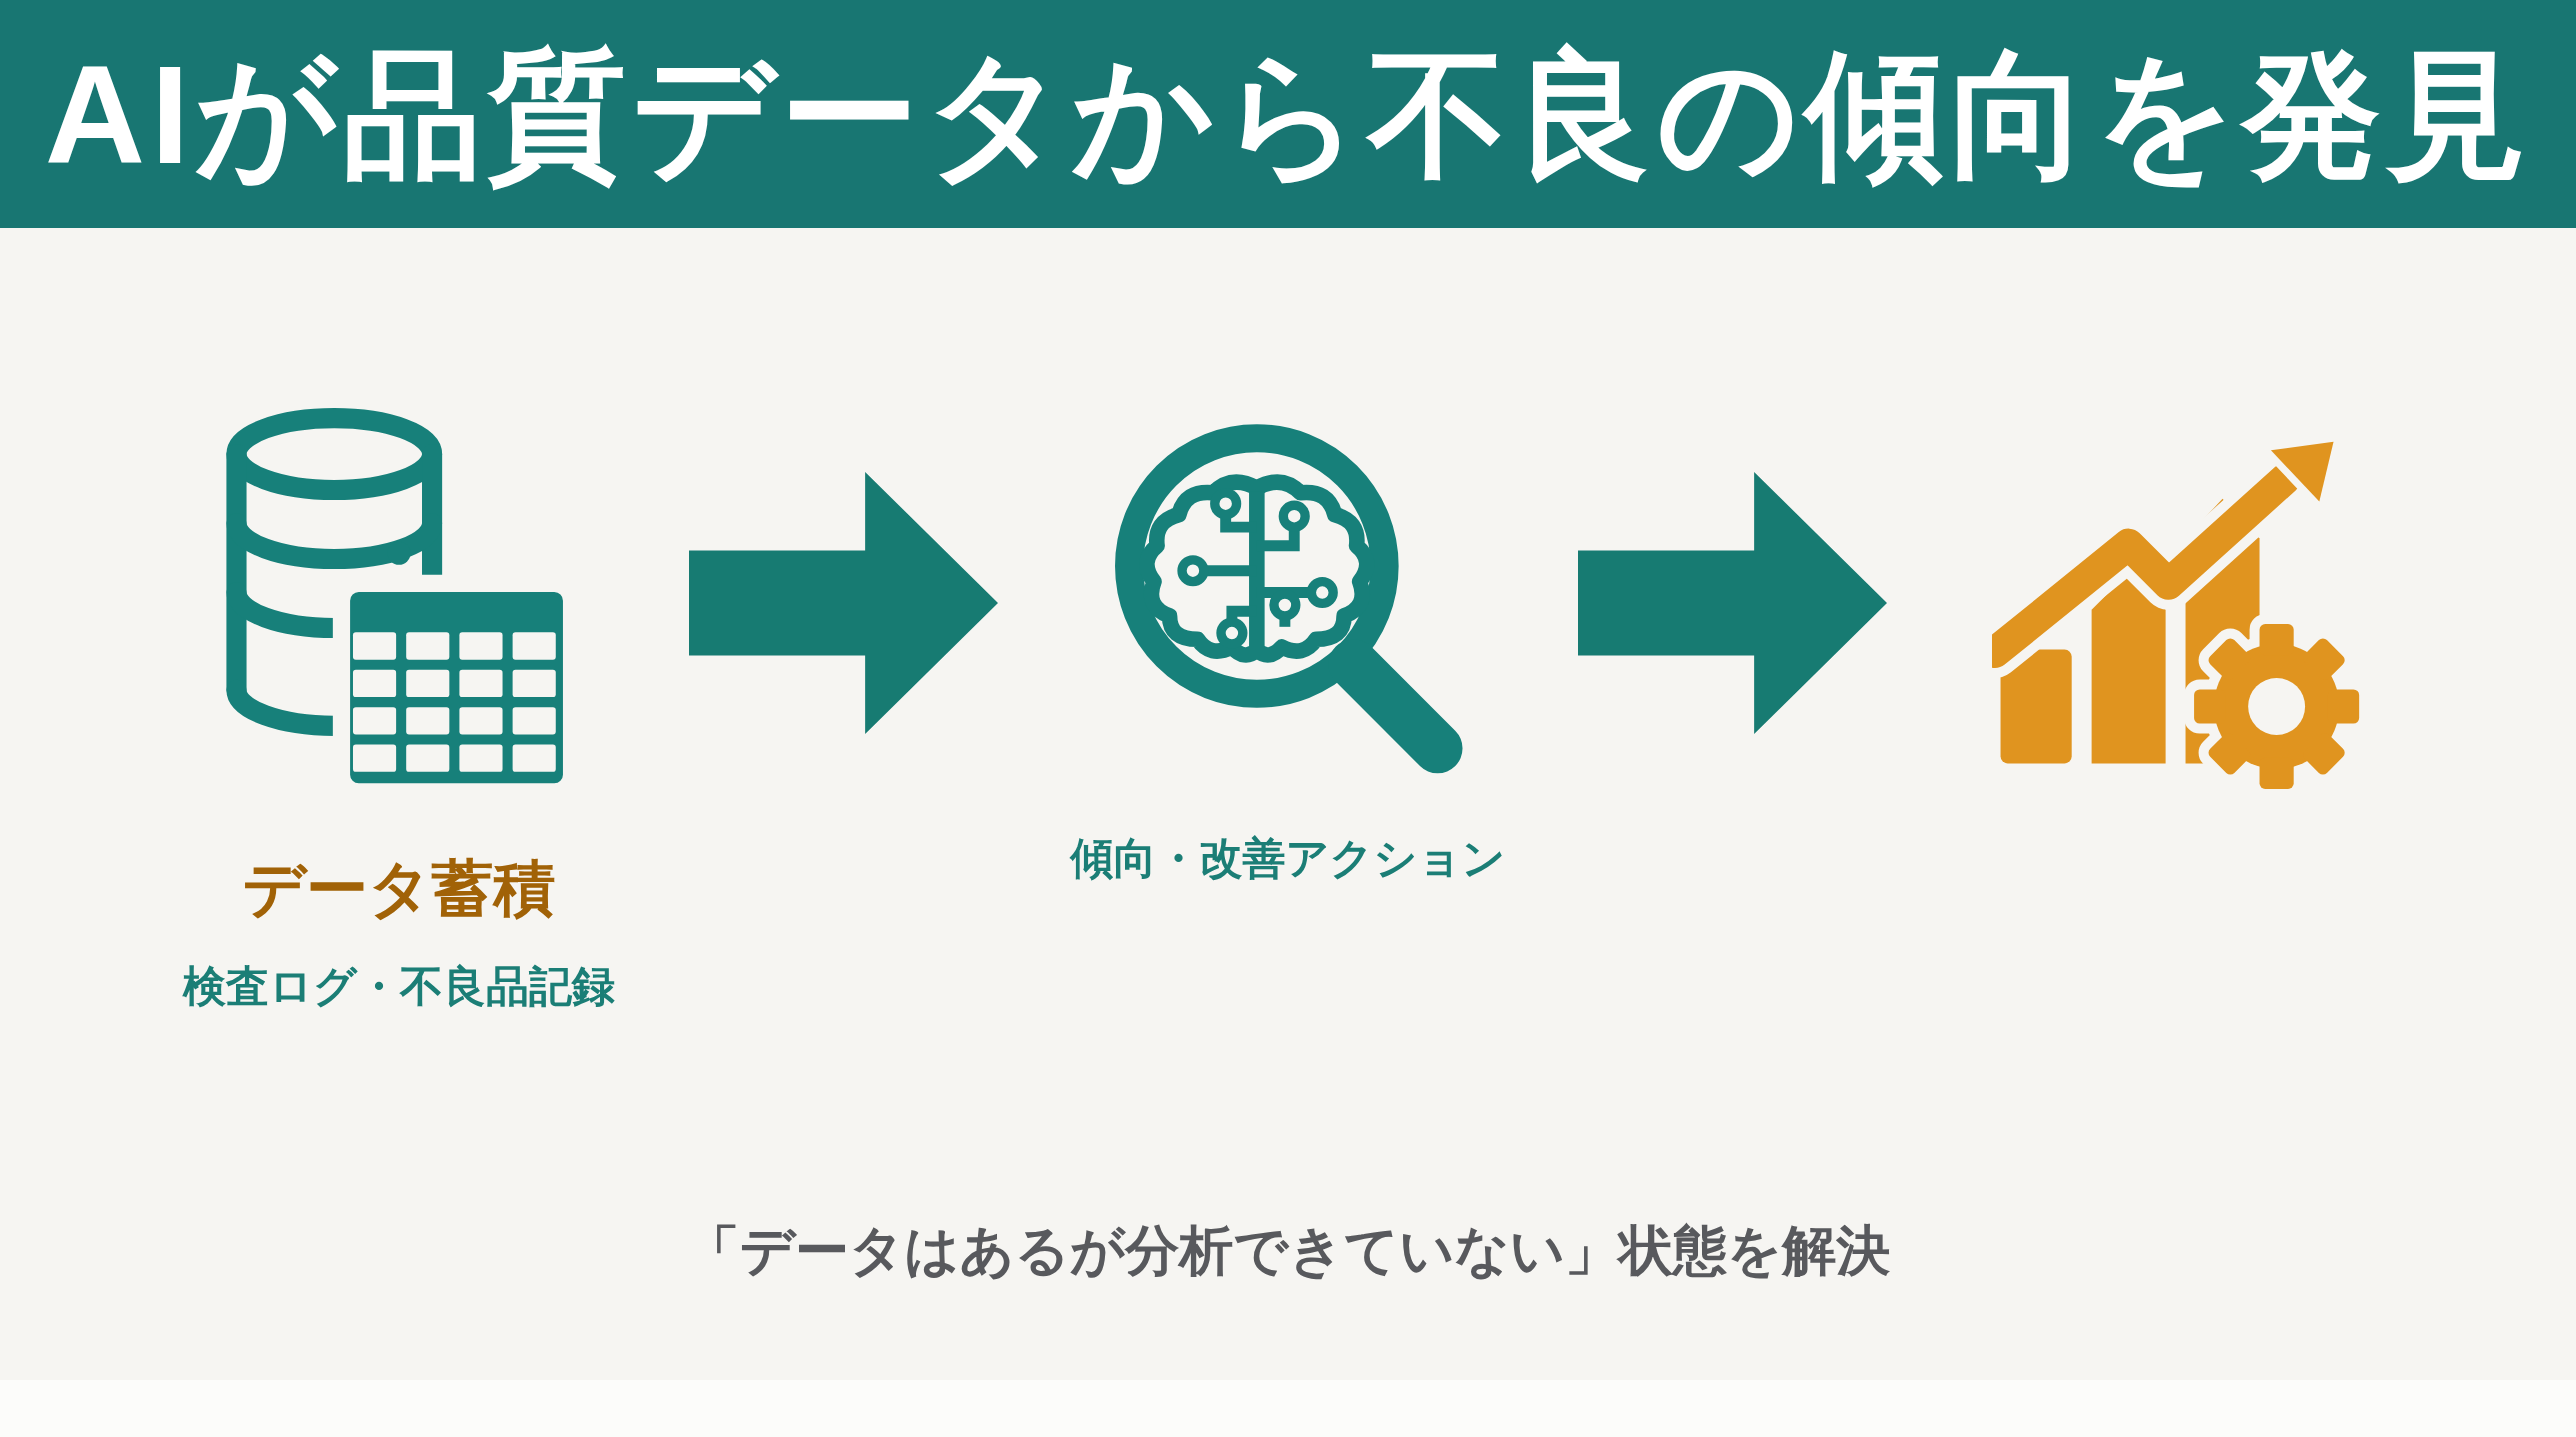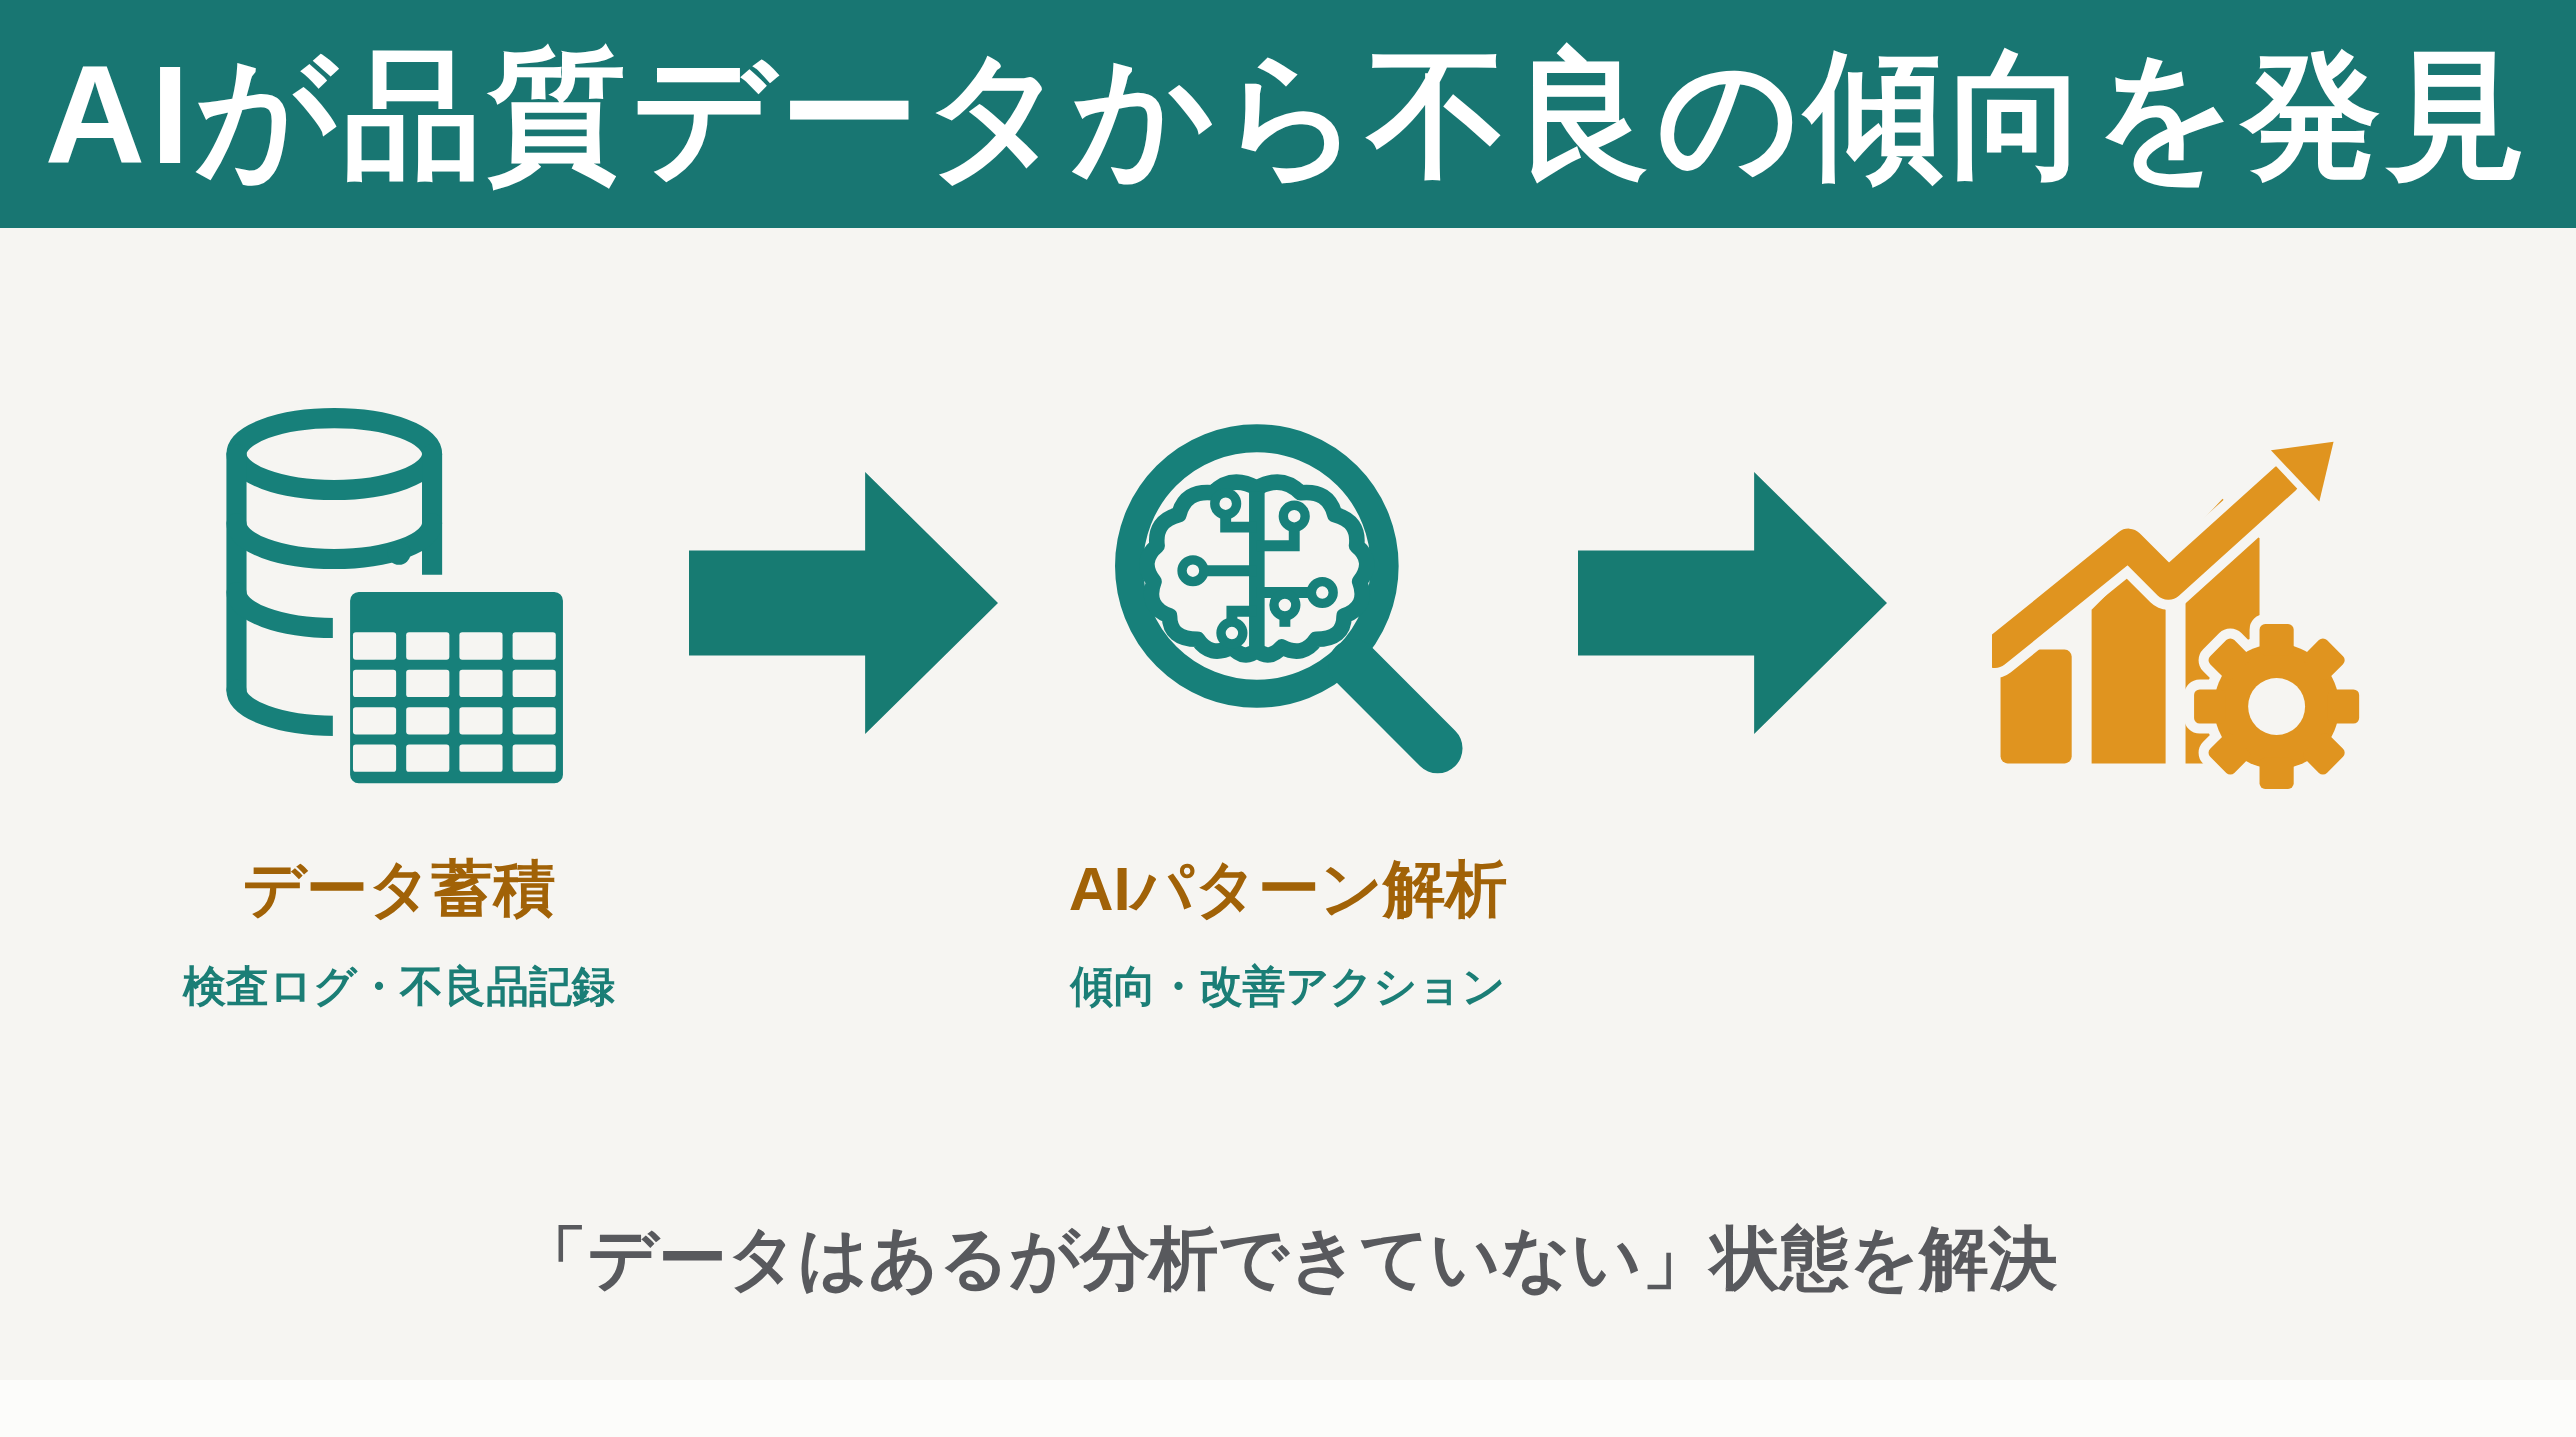--- a/index.html
+++ b/index.html
@@ -36,21 +36,21 @@
   }
   .step.orange .step-title,
   .step.orange .step-subtitle{color:#E0941F;}
   .flow-arrow{
     width:309px;height:262px;margin-top:66px;flex-shrink:0;
     background:#177B72;
     clip-path:polygon(0% 30%,57% 30%,57% 0%,100% 50%,57% 100%,57% 70%,0% 70%);
   }
   .caption{
     margin:211px 0 8px 0;text-align:center;
-    font-size:69px;font-weight:800;color:#58595D;
+    font-size:54px;font-weight:800;color:#58595D;
     line-height:1.15;white-space:nowrap;
   }
   .bottom-strip{
     position:absolute;left:0;bottom:0;width:100%;height:58px;
     background:#FCFCFA;
   }
 </style>
 </head>
 <body>
 
@@ -117,21 +117,20 @@
         <g fill="#F6F5F2" stroke="#17807A" stroke-width="6">
           <circle cx="80" cy="55" r="7"></circle>
           <circle cx="59" cy="98" r="7"></circle>
           <circle cx="84" cy="138" r="7"></circle>
           <circle cx="124" cy="63" r="7"></circle>
           <circle cx="142" cy="112" r="7"></circle>
           <circle cx="118" cy="120" r="7"></circle>
         </g>
       </svg>
     </div>
-    <h2 class="step-title">AIパターン解析</h2>
     <p class="step-subtitle">傾向・改善アクション</p>
   </section>
 
   <div class="flow-arrow"></div>
 
   <section class="step orange">
     <div class="icon-box">
       <svg width="370" height="356" viewBox="0 0 260 250">
         <g fill="#E0941F">
           <rect x="6" y="150" width="50" height="80" rx="5"></rect>

